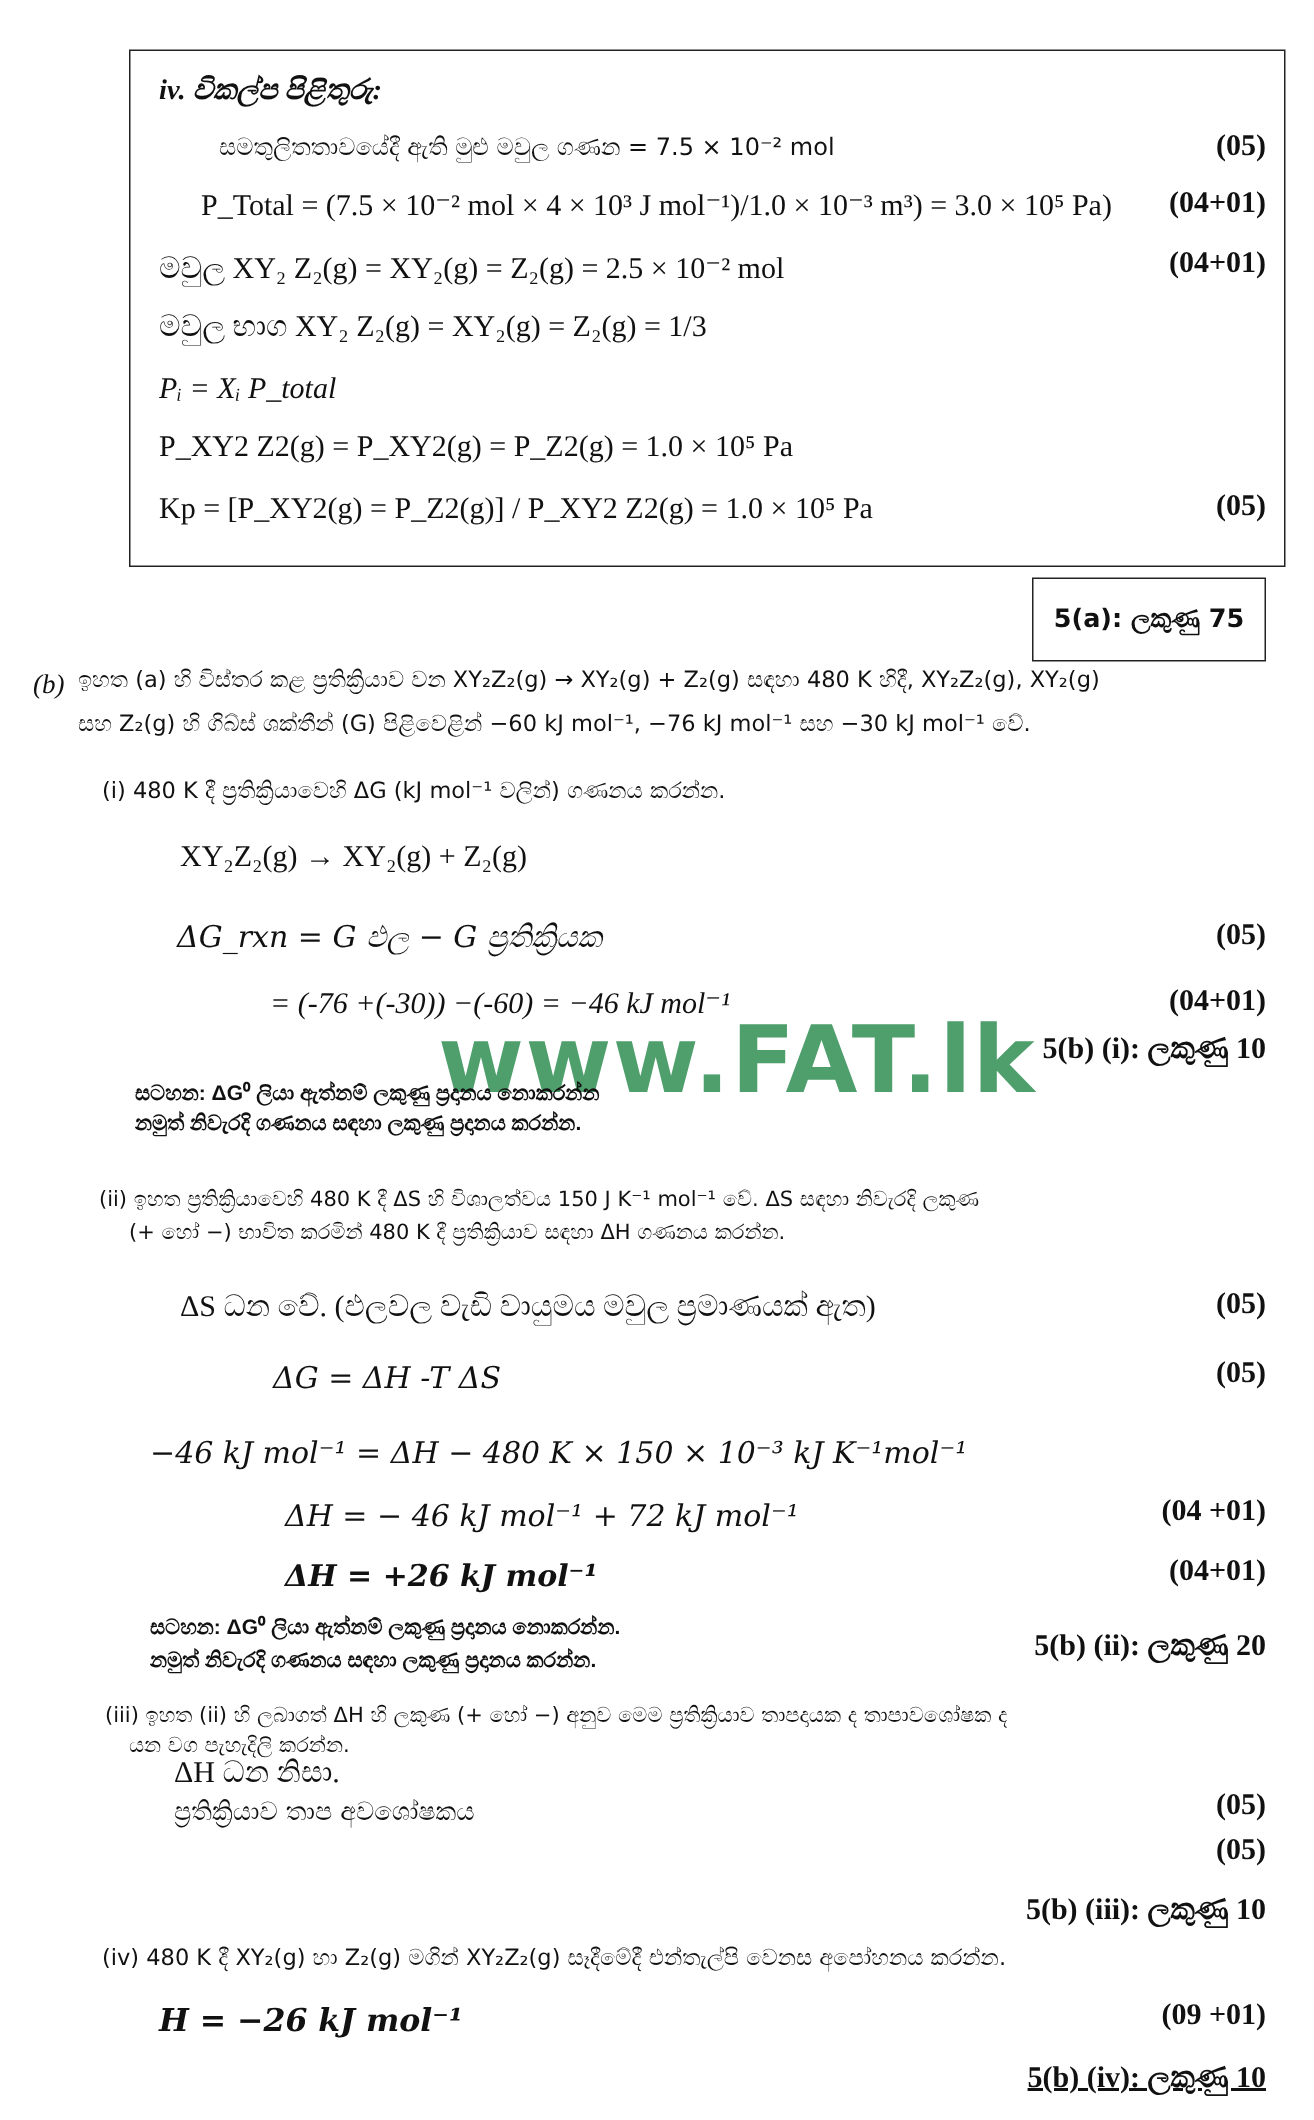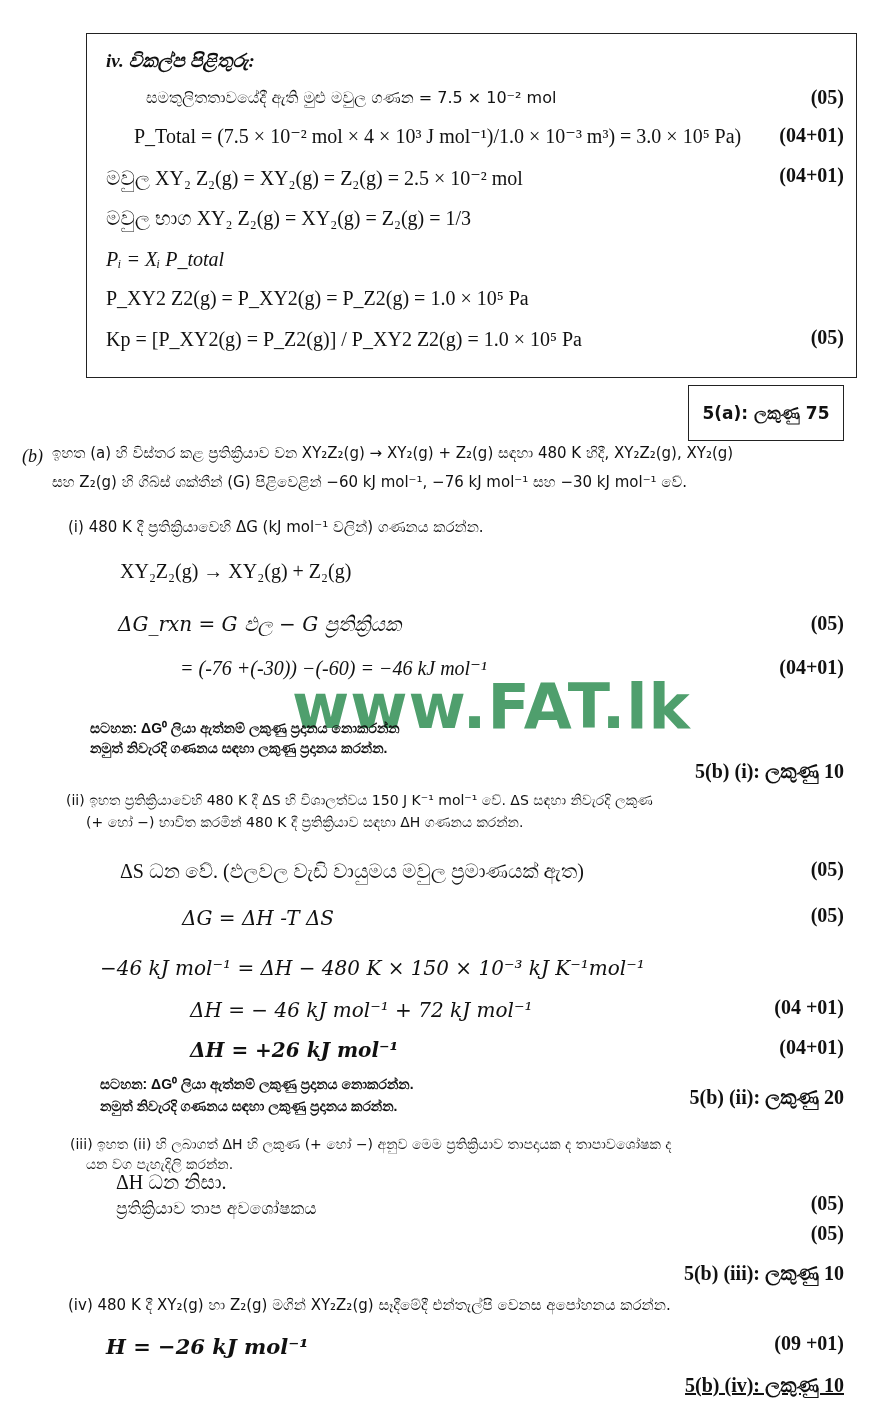--- a/index.html
+++ b/index.html
@@ -65,21 +65,21 @@
 <div class="abs si" style="left:52px; top:473px;">සහ Z₂(g) හි ගිබ්ස් ශක්තීන් (G) පිළිවෙළින් −60 kJ mol⁻¹, −76 kJ mol⁻¹ සහ −30 kJ mol⁻¹ වේ.</div>
 
 <div class="abs si" style="left:68px; top:518px;">(i) 480 K දී ප්‍රතික්‍රියාවෙහි ΔG (kJ mol⁻¹ වලින්) ගණනය කරන්න.</div>
 <div class="abs line" style="left:120px; top:560px;">XY₂Z₂(g)   →   XY₂(g)   +   Z₂(g)</div>
 <div class="abs line math" style="left:118px; top:612px;">ΔG_rxn = G ඵල − G ප්‍රතික්‍රියක</div>
 <div class="mark" style="top:612px;">(05)</div>
 <div class="abs line it" style="left:180px; top:656px;">= (-76 +(-30)) −(-60) = −46 kJ mol⁻¹</div>
 <div class="mark" style="top:656px;">(04+01)</div>
 <div class="abs note" style="left:90px; top:718px;">සටහන: ΔG⁰ ලියා ඇත්නම් ලකුණු ප්‍රදානය නොකරන්න</div>
 <div class="abs note" style="left:90px; top:740px;">නමුත් නිවැරදි ගණනය සඳහා ලකුණු ප්‍රදානය කරන්න.</div>
-<div class="sub-total" style="top:760px;">5(b) (i): ලකුණු 10</div>
+<div class="sub-total" style="top:688px;">5(b) (i): ලකුණු 10</div>
 
 <div class="abs si" style="left:66px; top:792px; font-size:14px;">(ii) ඉහත ප්‍රතික්‍රියාවෙහි 480 K දී ΔS හි විශාලත්වය 150 J K⁻¹ mol⁻¹ වේ. ΔS සඳහා නිවැරදි ලකුණ</div>
 <div class="abs si" style="left:86px; top:814px; font-size:14px;">(+ හෝ −) භාවිත කරමින් 480 K දී ප්‍රතික්‍රියාව සඳහා ΔH ගණනය කරන්න.</div>
 <div class="abs line" style="left:120px; top:860px;">ΔS ධන වේ. (ඵලවල වැඩි වායුමය මවුල ප්‍රමාණයක් ඇත)</div>
 <div class="mark" style="top:858px;">(05)</div>
 <div class="abs line math" style="left:182px; top:906px;">ΔG = ΔH -T ΔS</div>
 <div class="mark" style="top:904px;">(05)</div>
 <div class="abs line math" style="left:100px; top:956px;">−46 kJ mol⁻¹ = ΔH − 480 K × 150 × 10⁻³ kJ K⁻¹mol⁻¹</div>
 <div class="abs line math" style="left:190px; top:998px;">ΔH = − 46 kJ mol⁻¹ + 72 kJ mol⁻¹</div>
 <div class="mark" style="top:996px;">(04 +01)</div>

